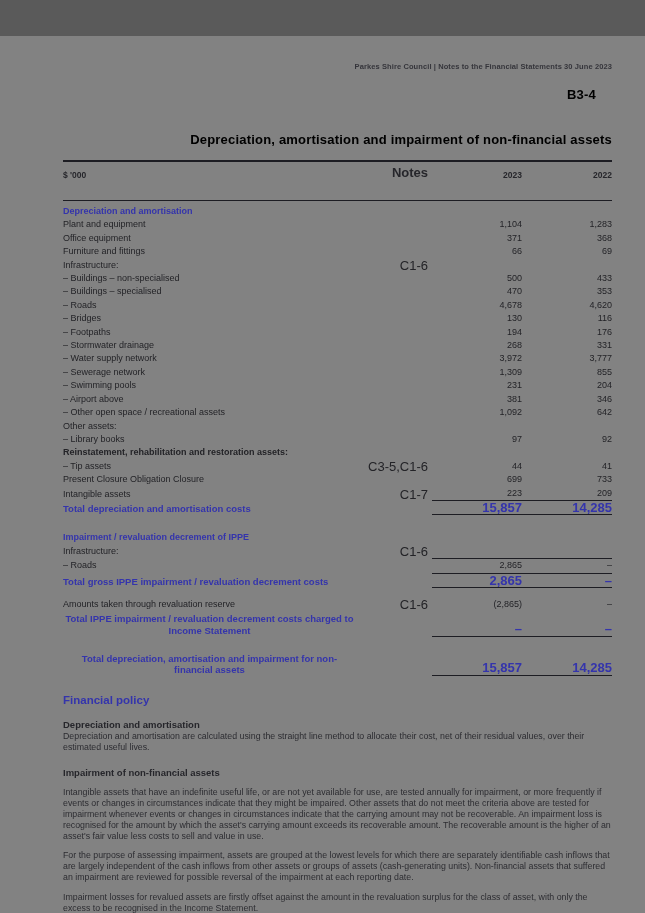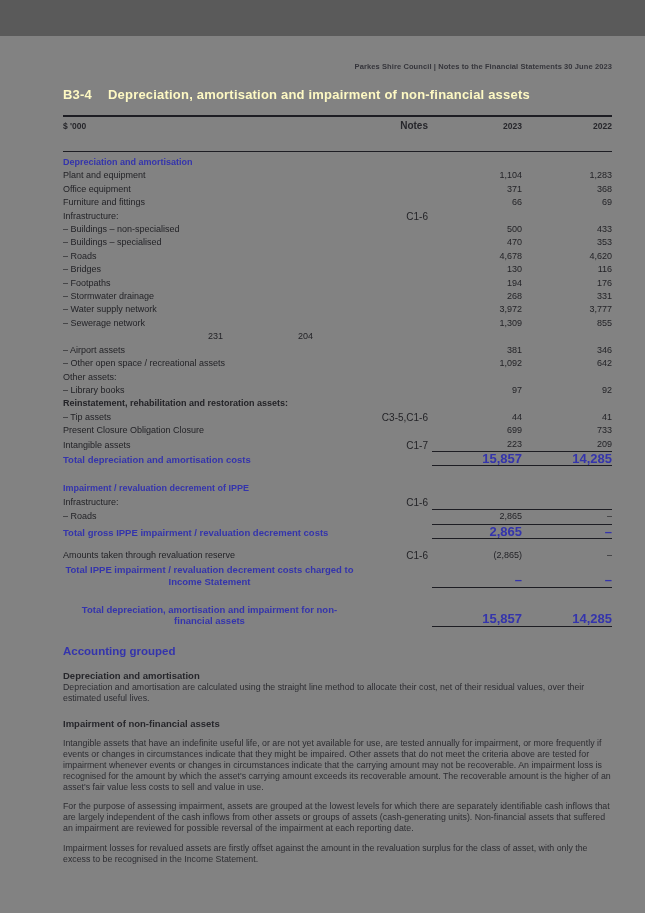--- a/index.html
+++ b/index.html
@@ -11,32 +11,32 @@
   .page-bottom-edge{
     position:absolute;left:0;right:0;bottom:0;height:6px;background:#6e6e6e;
   }
   .content{position:absolute;left:63px;right:33px;top:26px;}
   .doc-header{
     text-align:right;font-size:7.5px;font-weight:bold;color:#35353b;
     letter-spacing:.1px;
   }
   .note-title{
     margin-top:16px;display:flex;align-items:flex-end;
-    color:#fef9c3;font-weight:bold;font-size:13px;letter-spacing:.2px;
+    color:#000000;font-weight:bold;font-size:13px;letter-spacing:.2px;flex-direction:column;
   }
   .note-title .code{width:45px;flex:0 0 45px;}
   
   .fin-table{margin-top:13px;border-top:2px solid #1d1d23;}
   .thead{
     display:flex;align-items:flex-end;font-weight:bold;font-size:8.5px;
     padding:3px 0 20px 0;border-bottom:1.5px solid #1d1d23;color:#26262b;
   }
   .trow{display:flex;align-items:flex-end;min-height:13.4px;font-size:9px;line-height:13.4px;}
   .c-label{flex:1 1 auto;padding-right:6px;}
-  .c-note{flex:0 0 66px;text-align:right;padding-right:4px;font-size:10px;}
+  .c-note{flex:0 0 66px;text-align:right;padding-right:4px;font-size:13px;}
   .c-v{flex:0 0 90px;text-align:right;}
   .trow.section{color:#3434ac;font-weight:bold;margin-top:4px;}
   .trow.bold .c-label{font-weight:bold;}
   .trow.total{color:#3434ac;font-weight:bold;font-size:9.5px;}
   .trow.total .c-v{font-size:13px;}
   .trow.two{min-height:24px;}
   .trow.two .c-label{line-height:11.6px;padding-top:2px;text-align:center;}
   .c-v.rt{border-top:1.2px solid #1d1d23;}
   .c-v.rb{border-bottom:1.2px solid #1d1d23;}
   .spacer{width:100%;}
@@ -147,26 +147,27 @@
             <div class="c-v">3,972</div>
             <div class="c-v">3,777</div>
           </div>
           <div class="trow plain">
             <div class="c-label">– Sewerage network</div>
             <div class="c-note"></div>
             <div class="c-v">1,309</div>
             <div class="c-v">855</div>
           </div>
           <div class="trow plain">
+            <div class="c-label">– Swimming pools</div>
             <div class="c-note"></div>
             <div class="c-v">231</div>
             <div class="c-v">204</div>
           </div>
           <div class="trow plain">
-            <div class="c-label">– Airport assets</div>
+            <div class="c-label">– Airport above</div>
             <div class="c-note"></div>
             <div class="c-v">381</div>
             <div class="c-v">346</div>
           </div>
           <div class="trow plain">
             <div class="c-label">– Other open space / recreational assets</div>
             <div class="c-note"></div>
             <div class="c-v">1,092</div>
             <div class="c-v">642</div>
           </div>
@@ -254,21 +255,21 @@
           <div class="trow total two">
             <div class="c-label">Total depreciation, amortisation and impairment for non-financial assets</div>
             <div class="c-note"></div>
             <div class="c-v rb">15,857</div>
             <div class="c-v rb">14,285</div>
           </div>
         </div>
     </div>
 
     <div class="policy">
-      <div class="policy-heading">Accounting grouped</div>
+      <div class="policy-heading">Financial policy</div>
       <div class="policy-sub">Depreciation and amortisation</div>
       <p>Depreciation and amortisation are calculated using the straight line method to allocate their cost, net of their residual values, over their estimated useful lives.</p>
       <div class="policy-sub gap">Impairment of non-financial assets</div>
       <p class="para-gap">Intangible assets that have an indefinite useful life, or are not yet available for use, are tested annually for impairment, or more frequently if events or changes in circumstances indicate that they might be impaired. Other assets that do not meet the criteria above are tested for impairment whenever events or changes in circumstances indicate that the carrying amount may not be recoverable. An impairment loss is recognised for the amount by which the asset's carrying amount exceeds its recoverable amount. The recoverable amount is the higher of an asset's fair value less costs to sell and value in use.</p>
       <p class="para-gap">For the purpose of assessing impairment, assets are grouped at the lowest levels for which there are separately identifiable cash inflows that are largely independent of the cash inflows from other assets or groups of assets (cash-generating units). Non-financial assets that suffered an impairment are reviewed for possible reversal of the impairment at each reporting date.</p>
       <p class="para-gap">Impairment losses for revalued assets are firstly offset against the amount in the revaluation surplus for the class of asset, with only the excess to be recognised in the Income Statement.</p>
     </div>
 
   </div>
 

